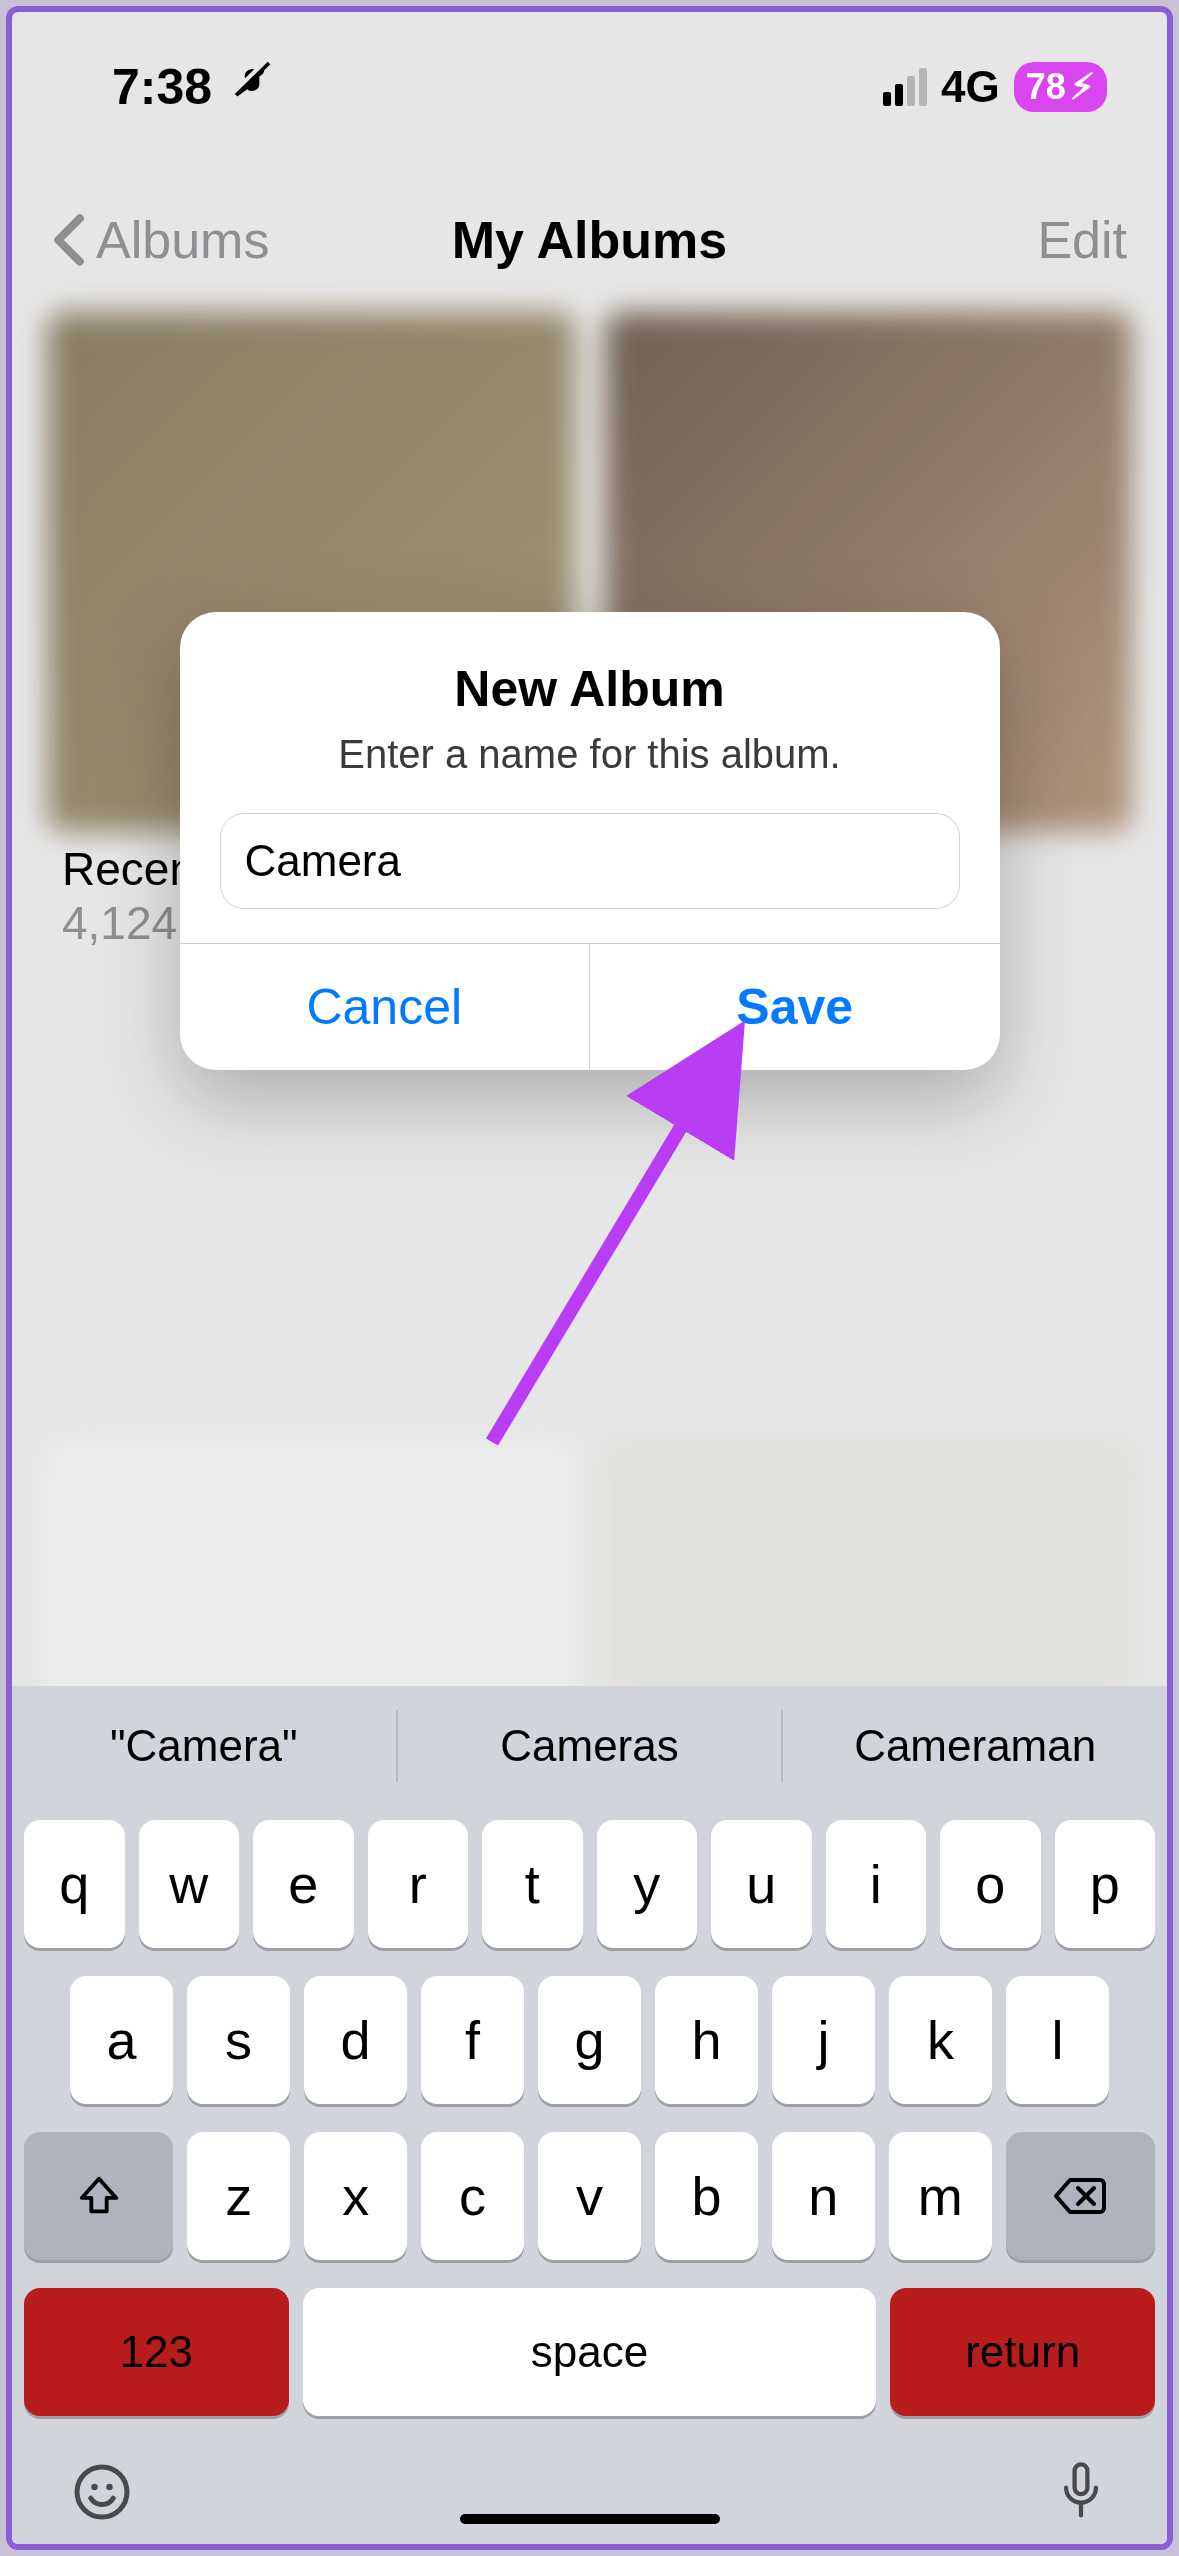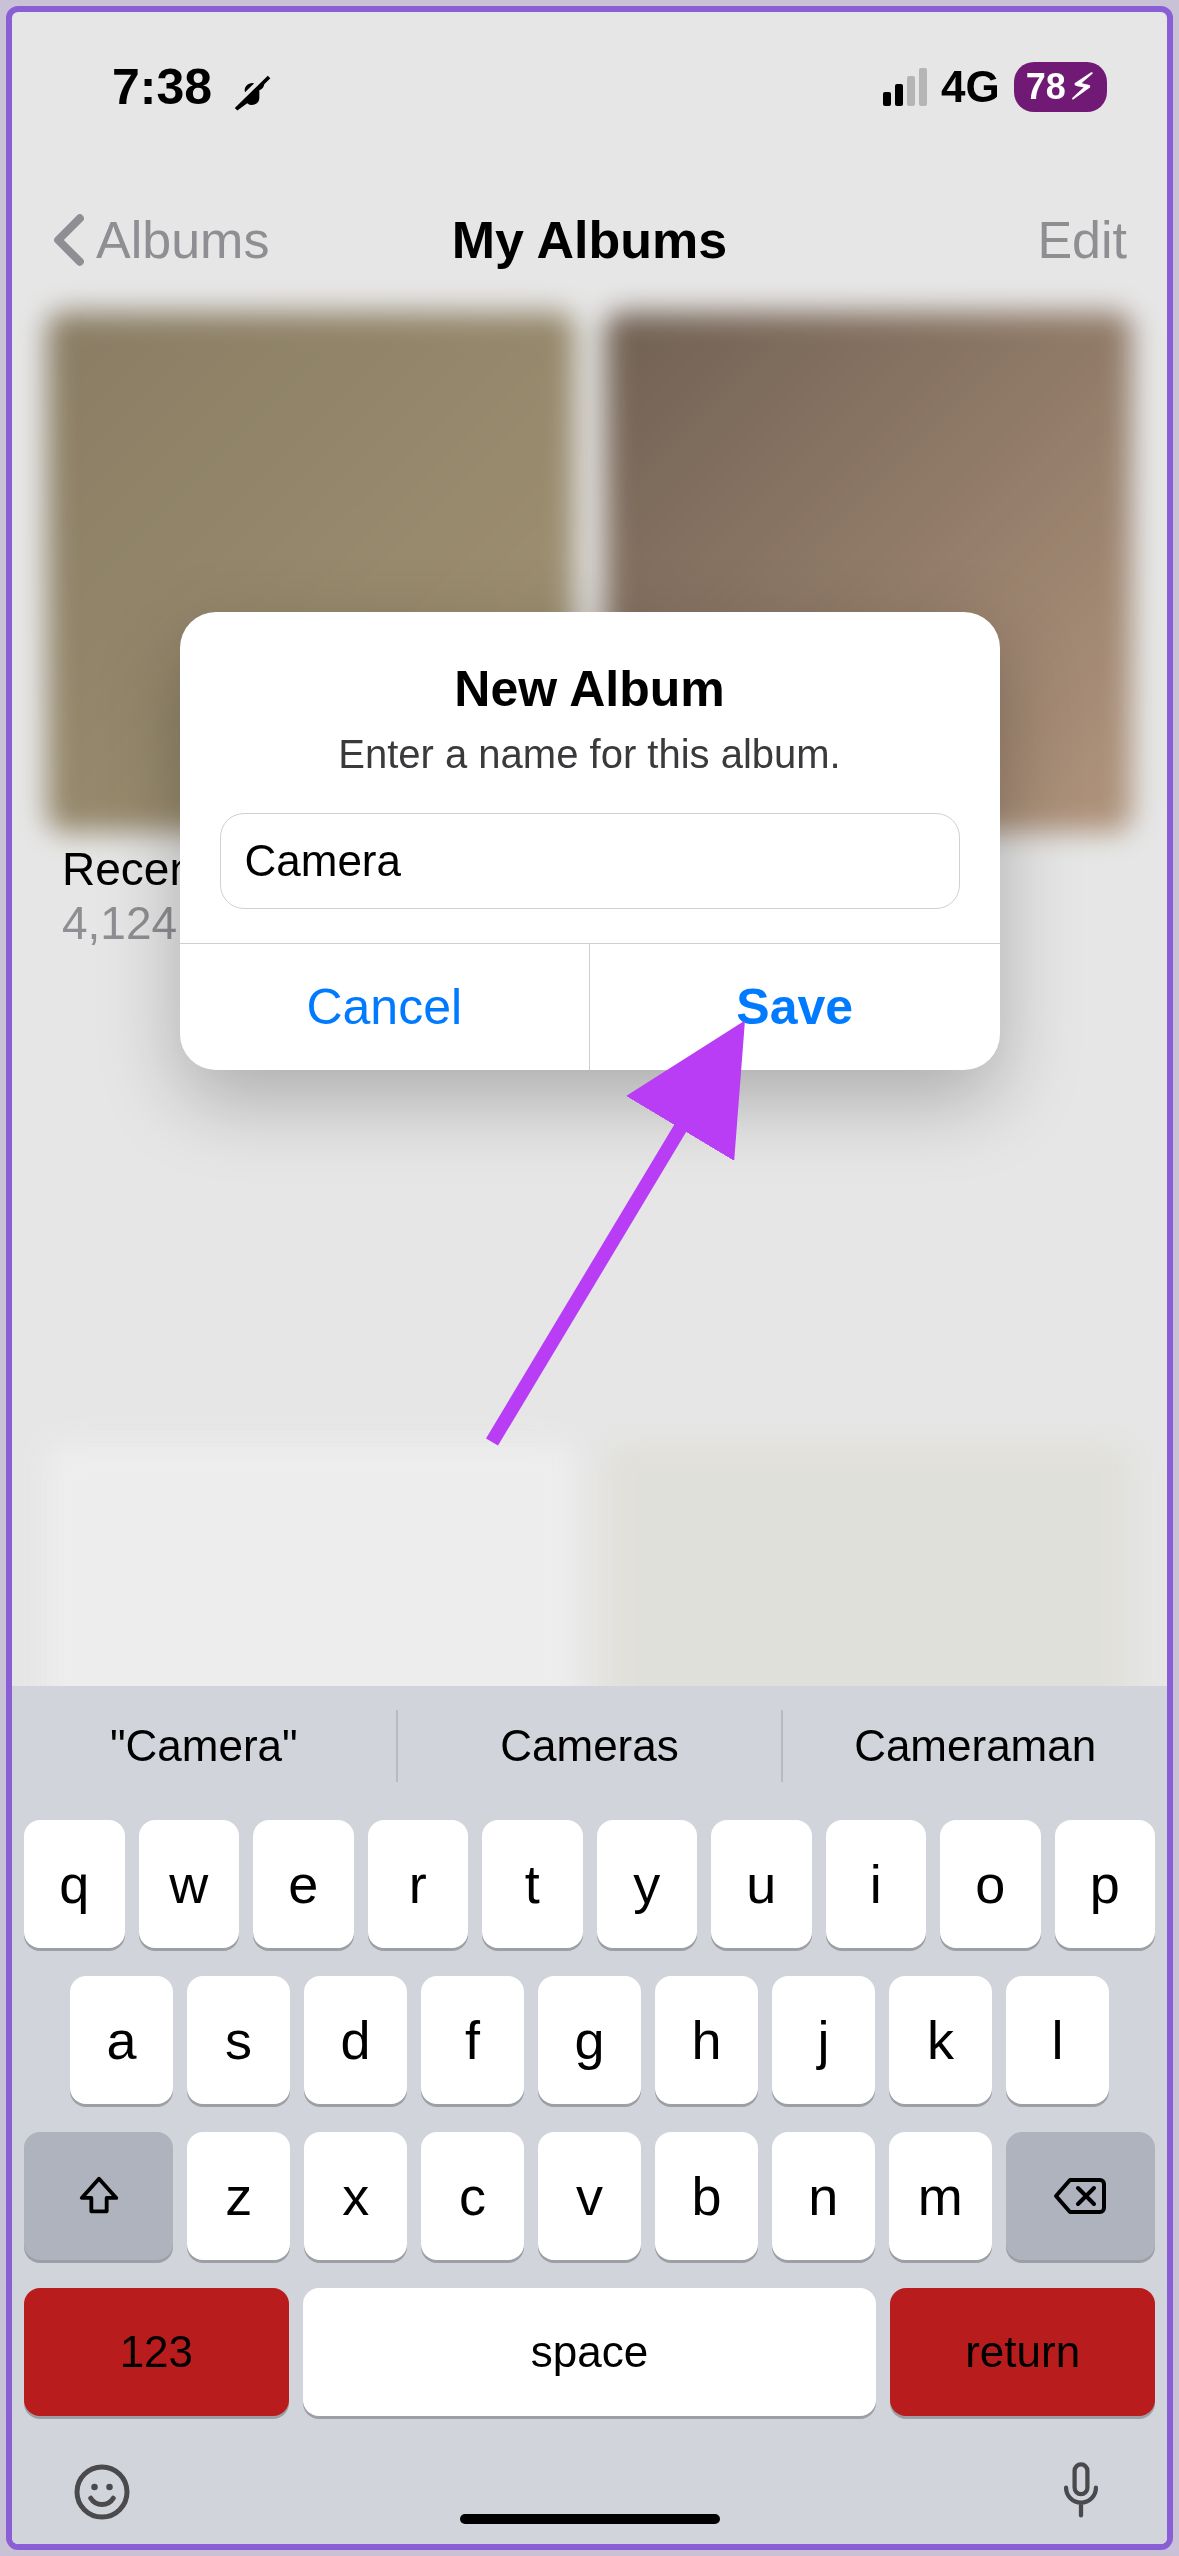--- a/index.html
+++ b/index.html
@@ -16,32 +16,32 @@
   }
 
   
   .status-bar {
     position: absolute; top: 0; left: 0; right: 0;
     height: 150px;
     display: flex; align-items: center; justify-content: space-between;
     padding: 0 60px 0 100px;
     font-size: 50px; font-weight: 700; color: #000;
   }
-  .status-left { display: flex; align-items: flex-end; gap: 18px; }
+  .status-left { display: flex; align-items: flex-start; gap: 18px; }
   .status-right { display: flex; align-items: center; gap: 14px; }
   .cell-bars { display: flex; align-items: flex-end; gap: 4px; }
   .cell-bars span { width: 8px; background: #000; border-radius: 2px; }
   .cell-bars span:nth-child(1){height:14px;}
   .cell-bars span:nth-child(2){height:22px;}
   .cell-bars span:nth-child(3){height:30px;background:#b5b5b5;}
   .cell-bars span:nth-child(4){height:38px;background:#b5b5b5;}
   .net-label { font-size: 44px; font-weight: 600; }
   .battery {
     display: flex; align-items: flex-end; gap: 4px;
-    background: #701a75; color:#fff;
+    background: #d946ef; color:#fff;
     padding: 4px 12px; border-radius: 20px;
     font-size: 36px; font-weight: 700;
   }
 
   
   .nav-bar {
     position: absolute; top: 168px; left: 0; right: 0; height: 120px;
     display: flex; align-items: center; justify-content: space-between;
     padding: 0 40px;
   }

